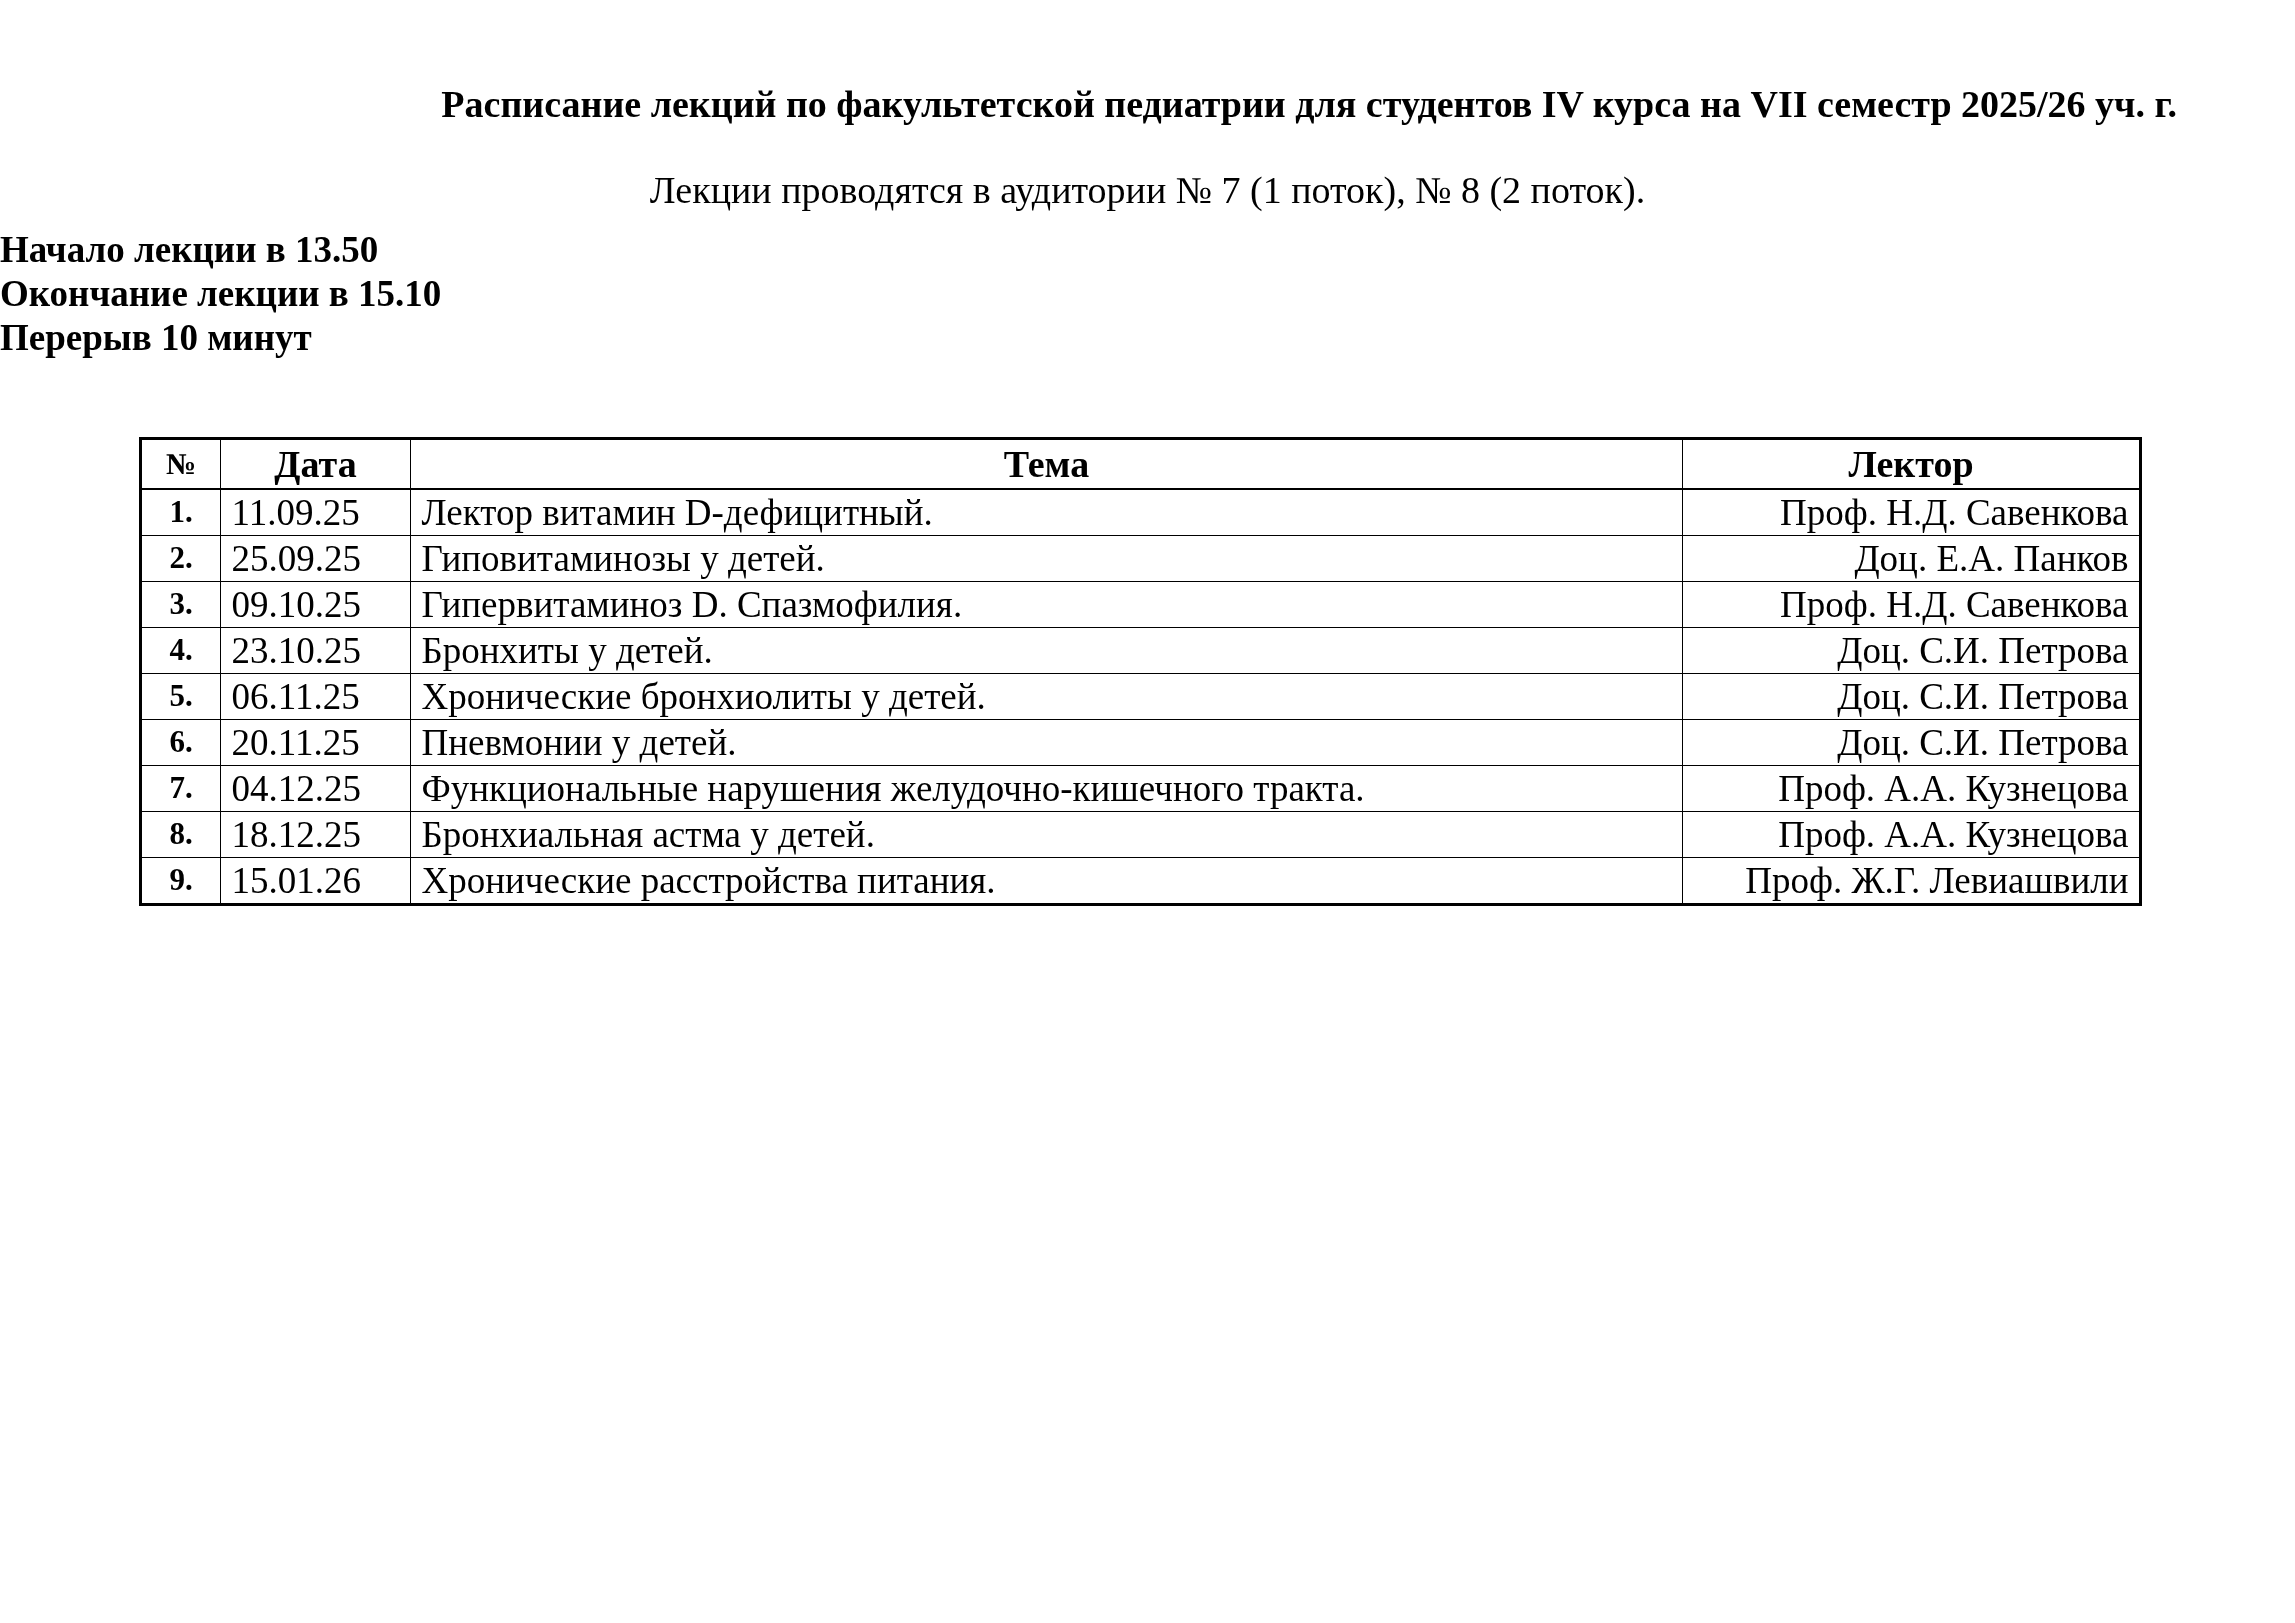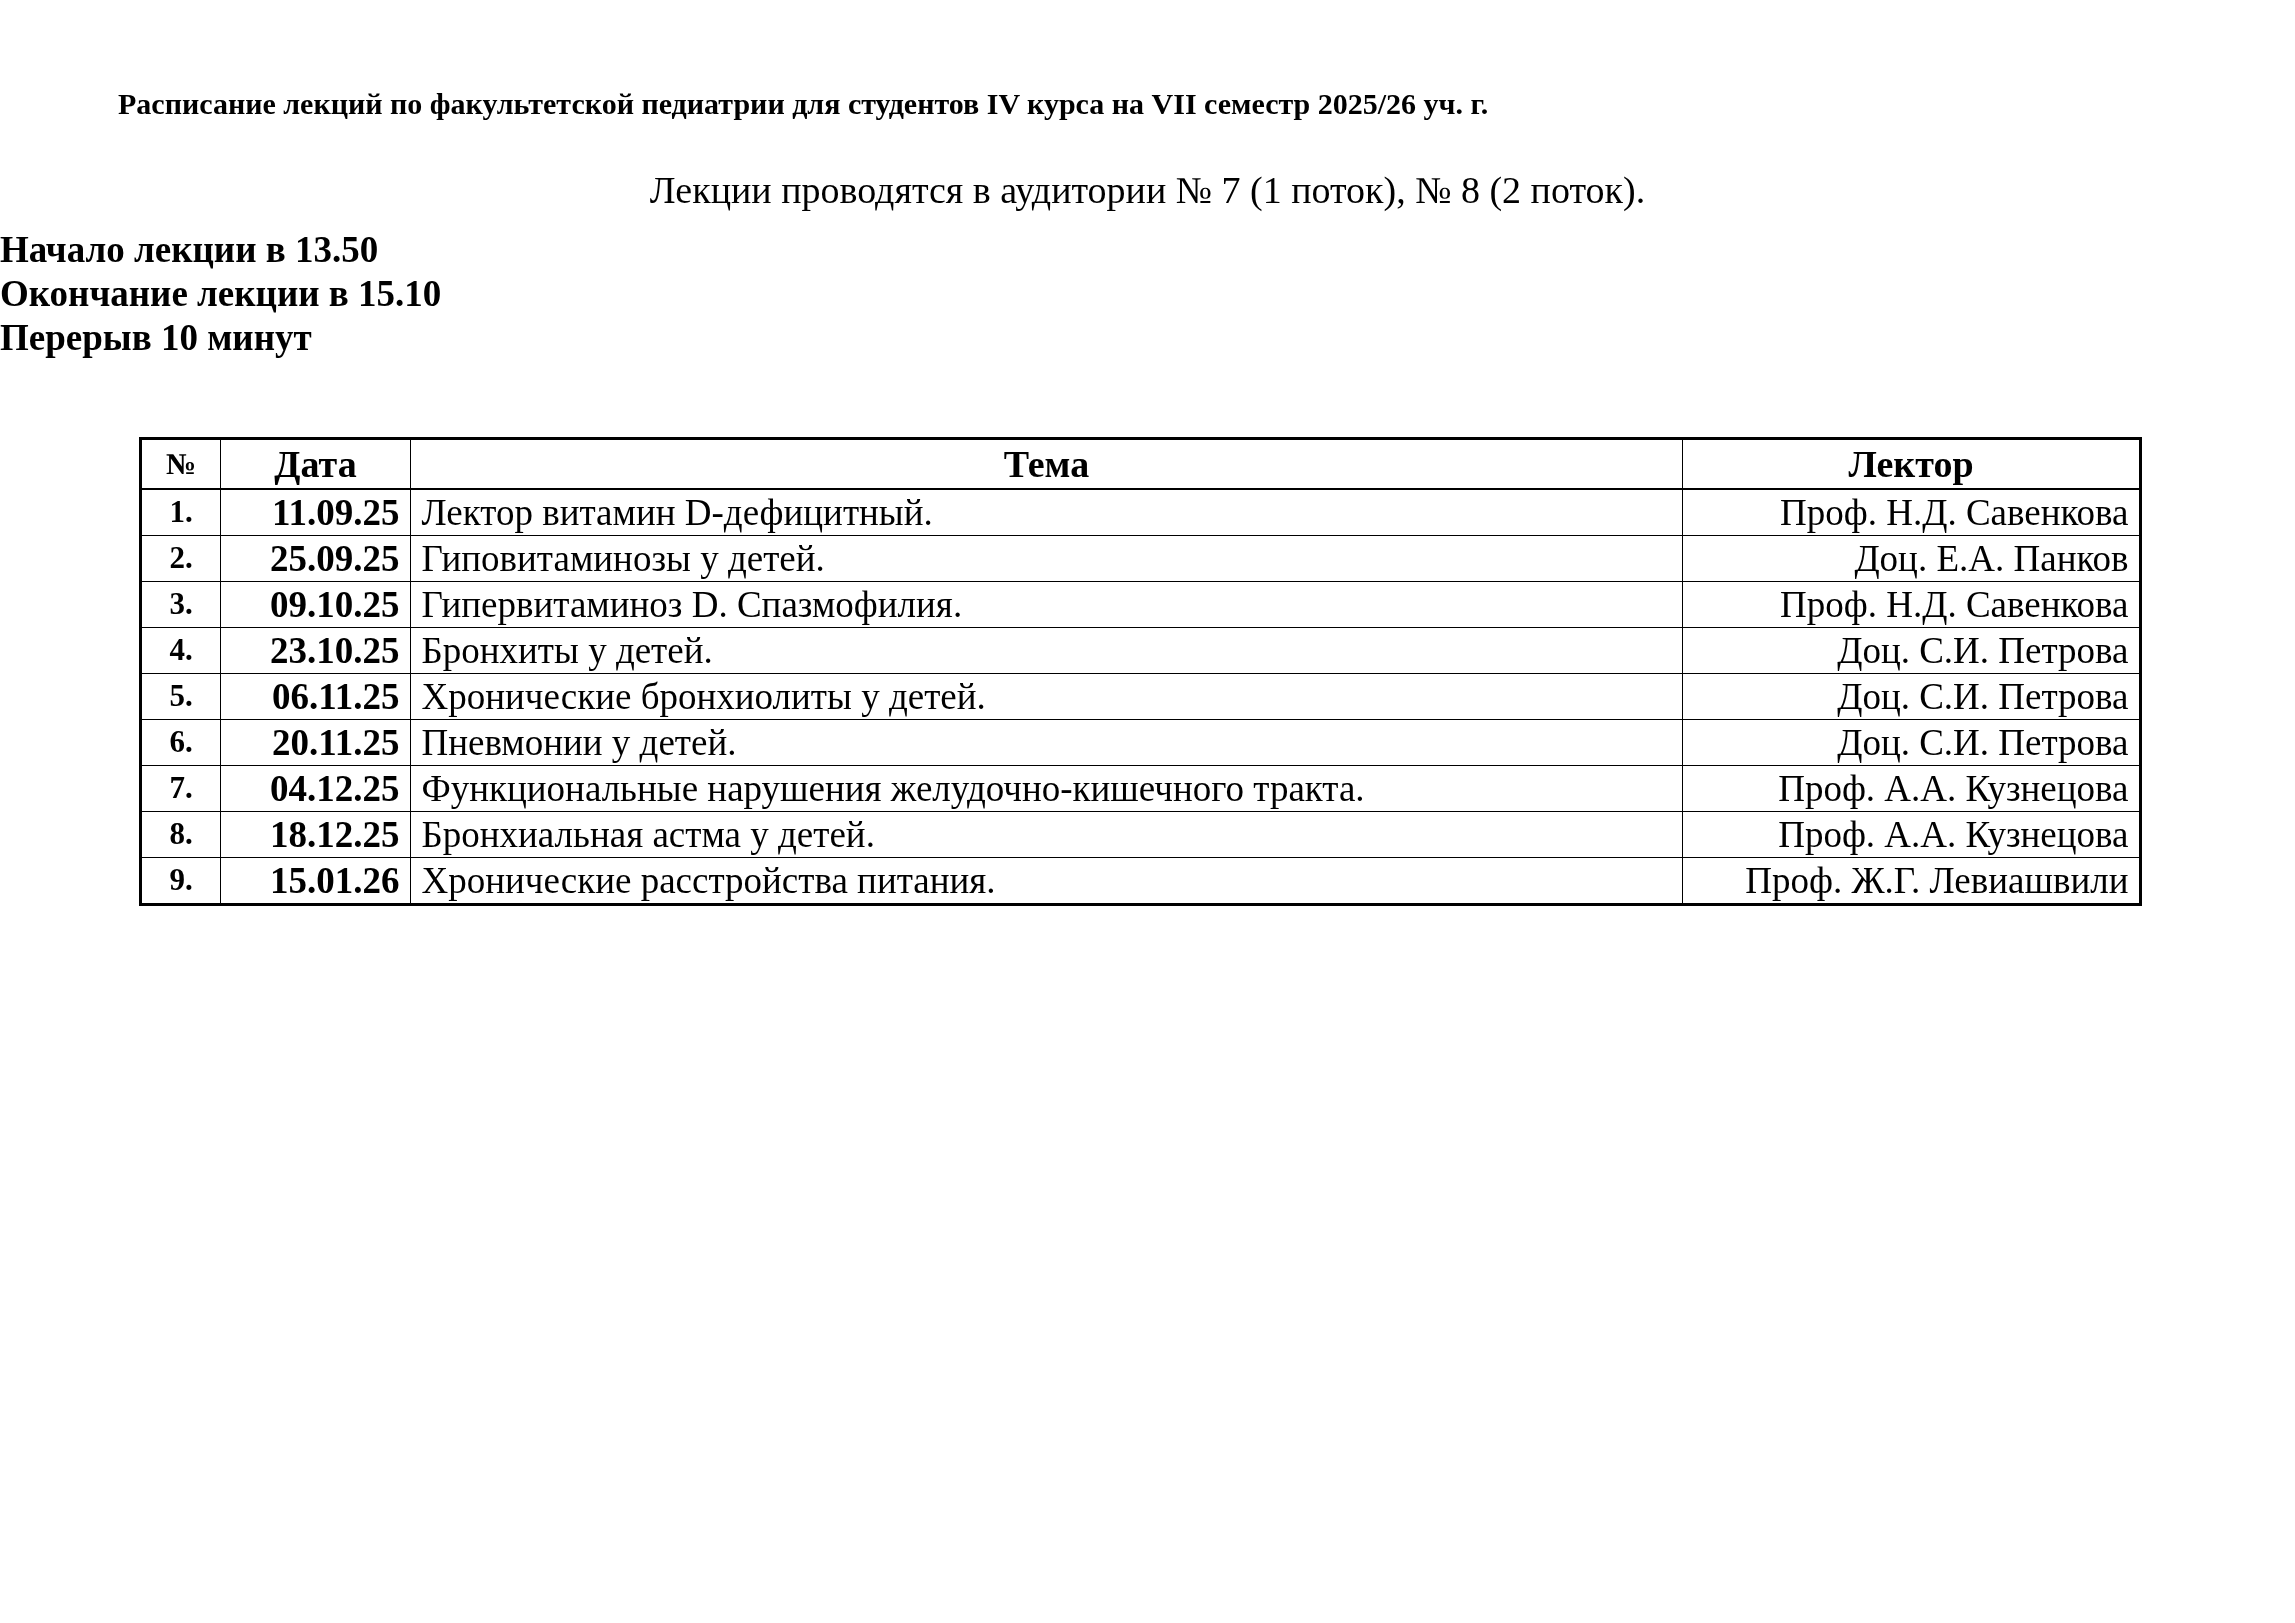--- a/index.html
+++ b/index.html
@@ -12,23 +12,23 @@
   body {
     width: 2295px;
     height: 1623px;
     overflow: hidden;
     position: relative;
   }
   .doc {
     padding-top: 82px;
   }
   .doc-title {
-    text-align: left;
+    text-align: right;
     font-weight: bold;
-    font-size: 30px;
+    font-size: 38px;
     line-height: 44px;
     margin: 0 118px;
   }
   .doc-subtitle {
     text-align: center;
     font-weight: normal;
     font-size: 38px;
     line-height: 44px;
     margin-top: 42px;
   }
@@ -65,22 +65,22 @@
   table.schedule tbody td {
     height: 45px;
     font-size: 37px;
   }
   td.cell-num {
     text-align: center;
     font-weight: bold;
     font-size: 31px !important;
   }
   td.cell-date {
-    text-align: right;
-    font-weight: bold;
+    text-align: left;
+    font-weight: normal;
   }
   td.cell-topic { text-align: left; }
   td.cell-lecturer { text-align: right; }
   col.c-num  { width: 80px; }
   col.c-date { width: 190px; }
   col.c-topic { width: 1272px; }
   col.c-lect { width: 458px; }
 </style>
 </head>
 <body>

